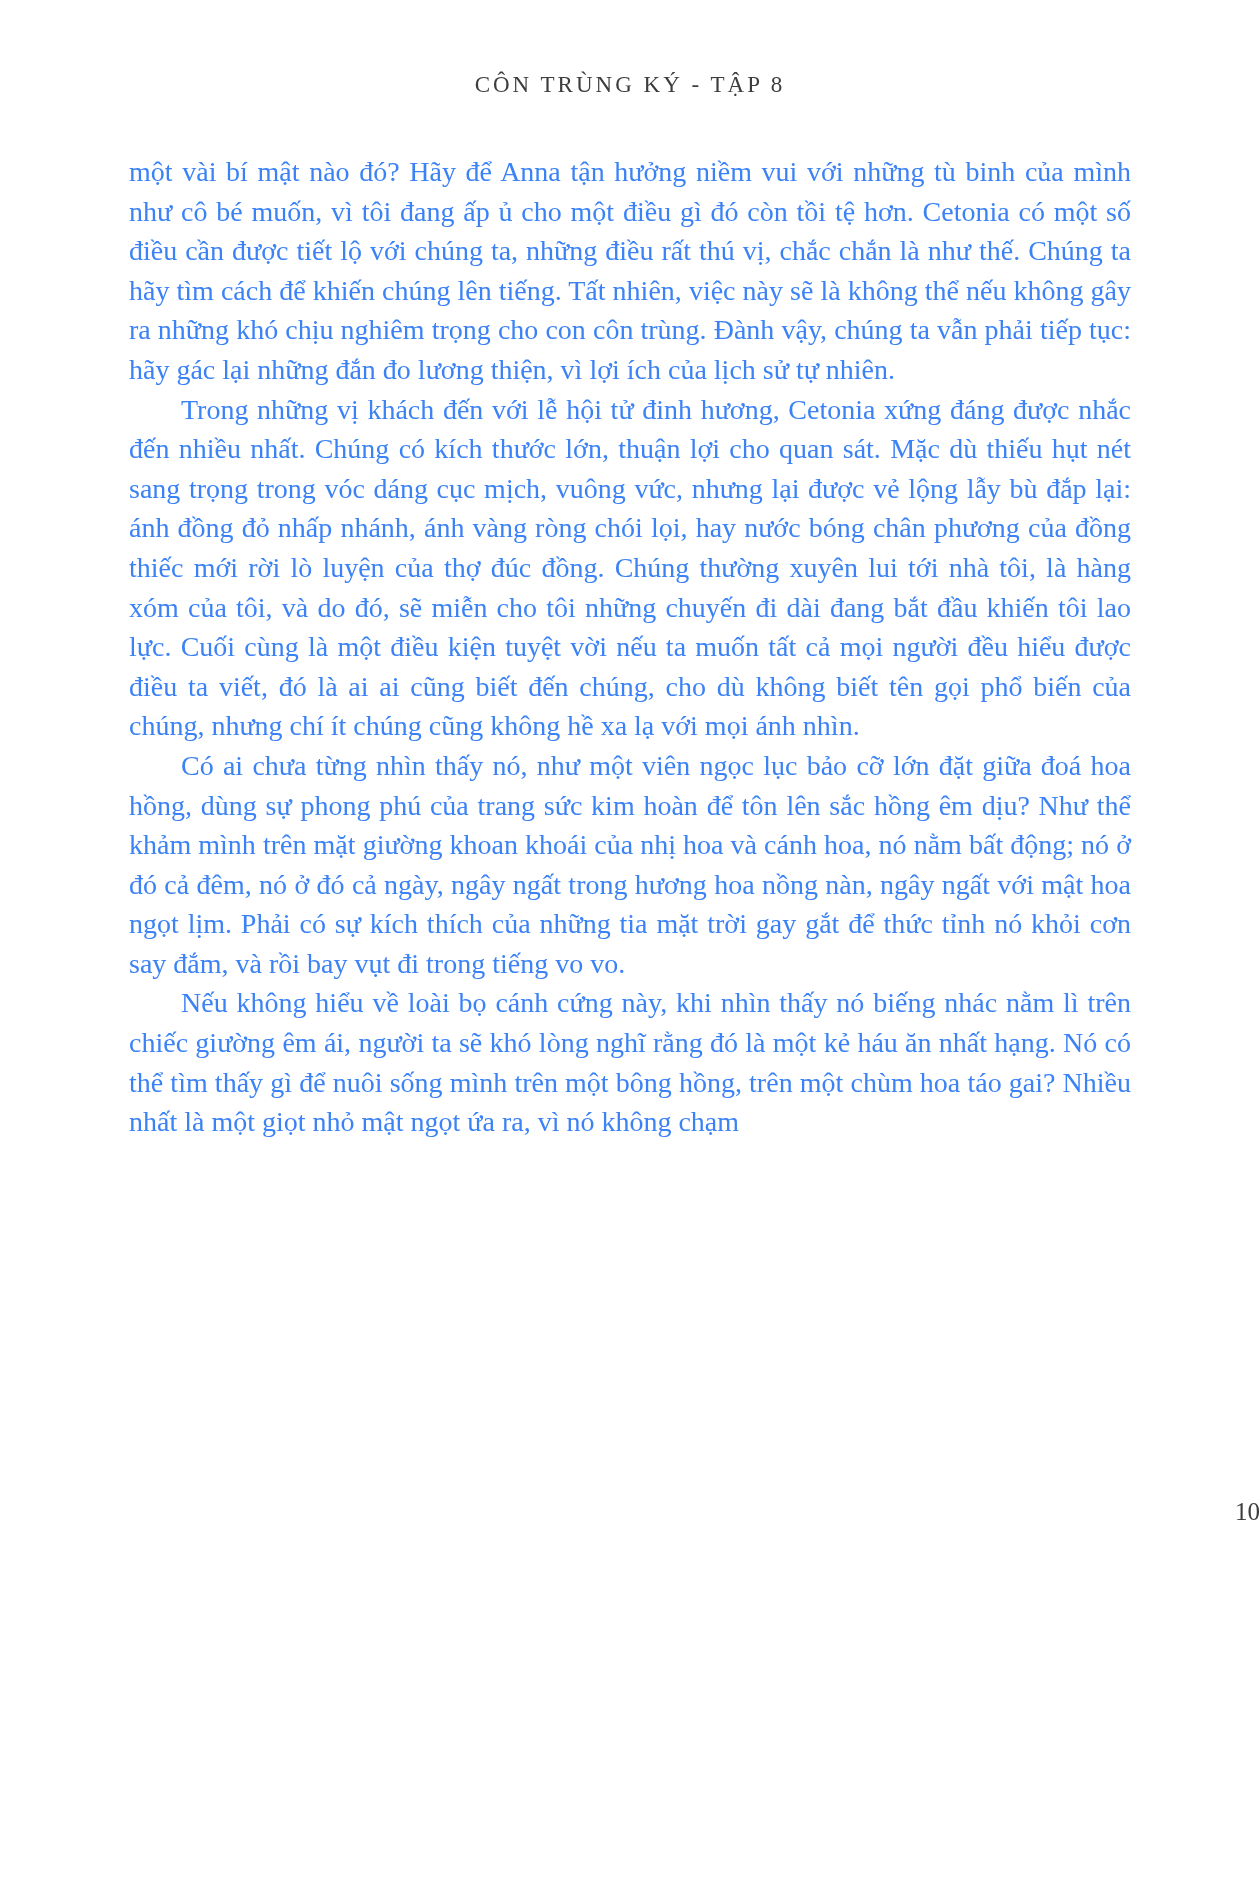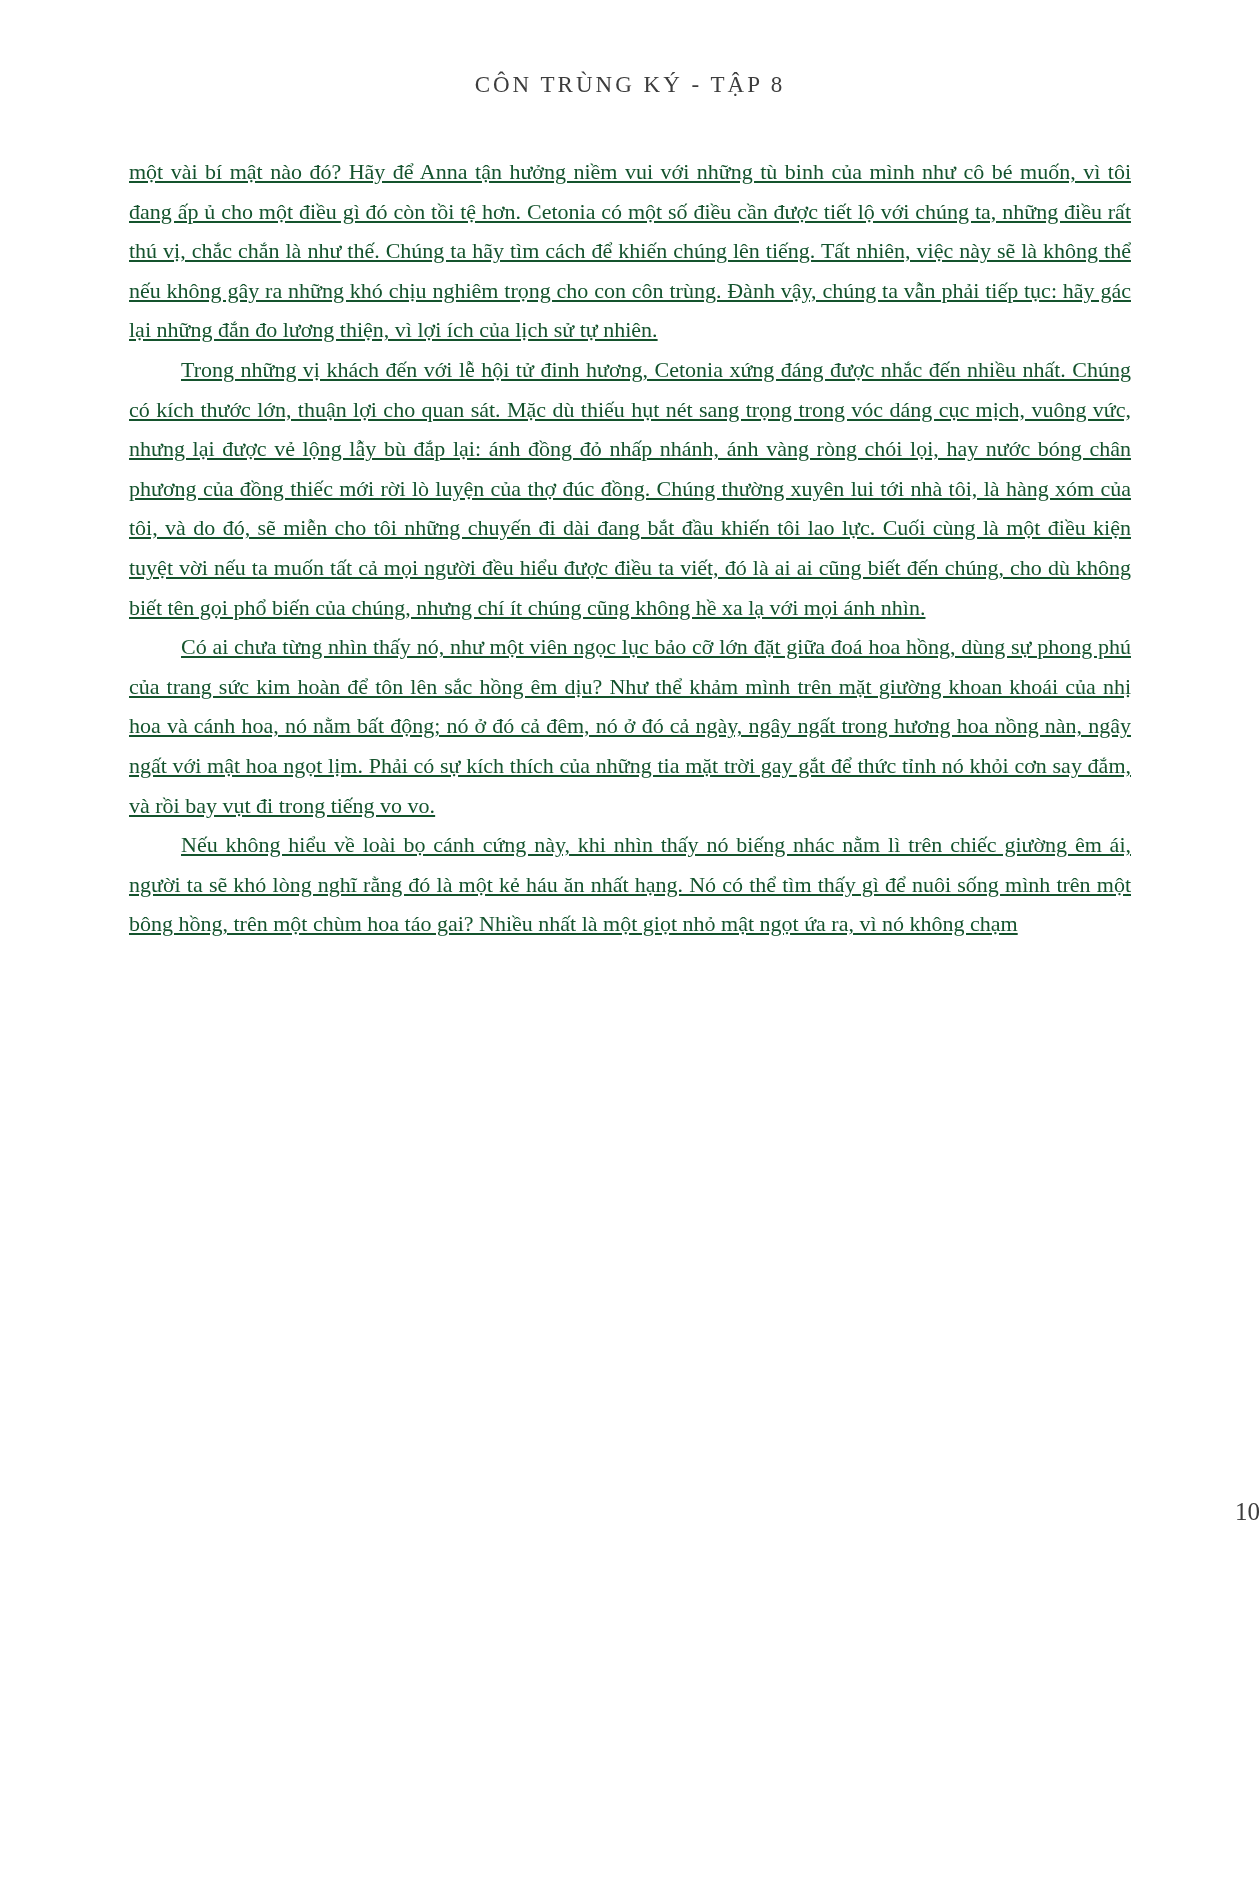--- a/index.html
+++ b/index.html
@@ -23,25 +23,24 @@
     font-size: 23px;
     letter-spacing: 3px;
     color: #3d3d3d;
     font-weight: 400;
   }
   .body-text {
     position: absolute;
     top: 152px;
     left: 129px;
     width: 1002px;
-    font-size: 22px;
+    font-size: 28px;
     line-height: 39.6px;
     text-align: justify;
-    color: #14532d;
-    text-decoration: underline;
+    color: #3b82f6;
   }
   .body-text p {
     text-indent: 52px;
     margin: 0;
   }
   .body-text p.continuation {
     text-indent: 0;
   }
   .page-footer {
     position: absolute;

